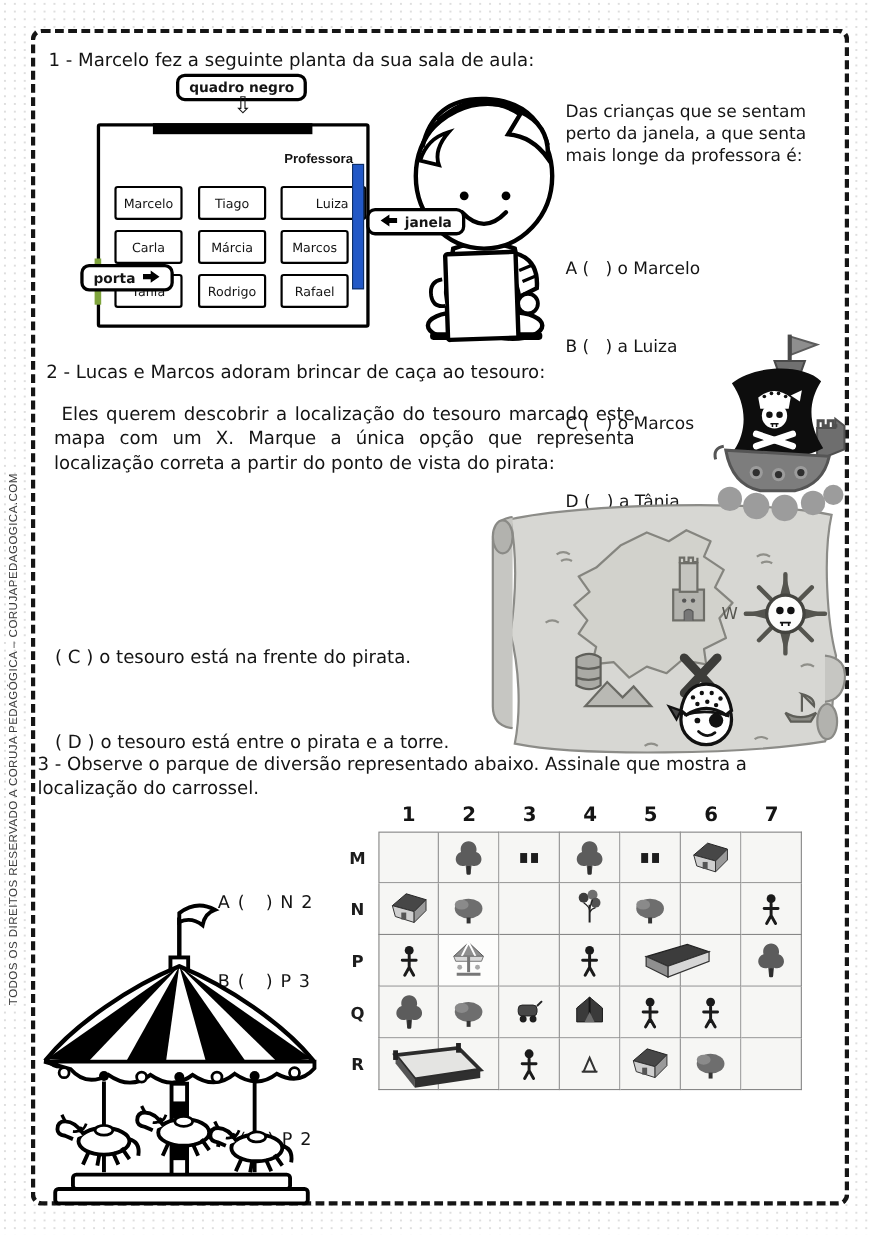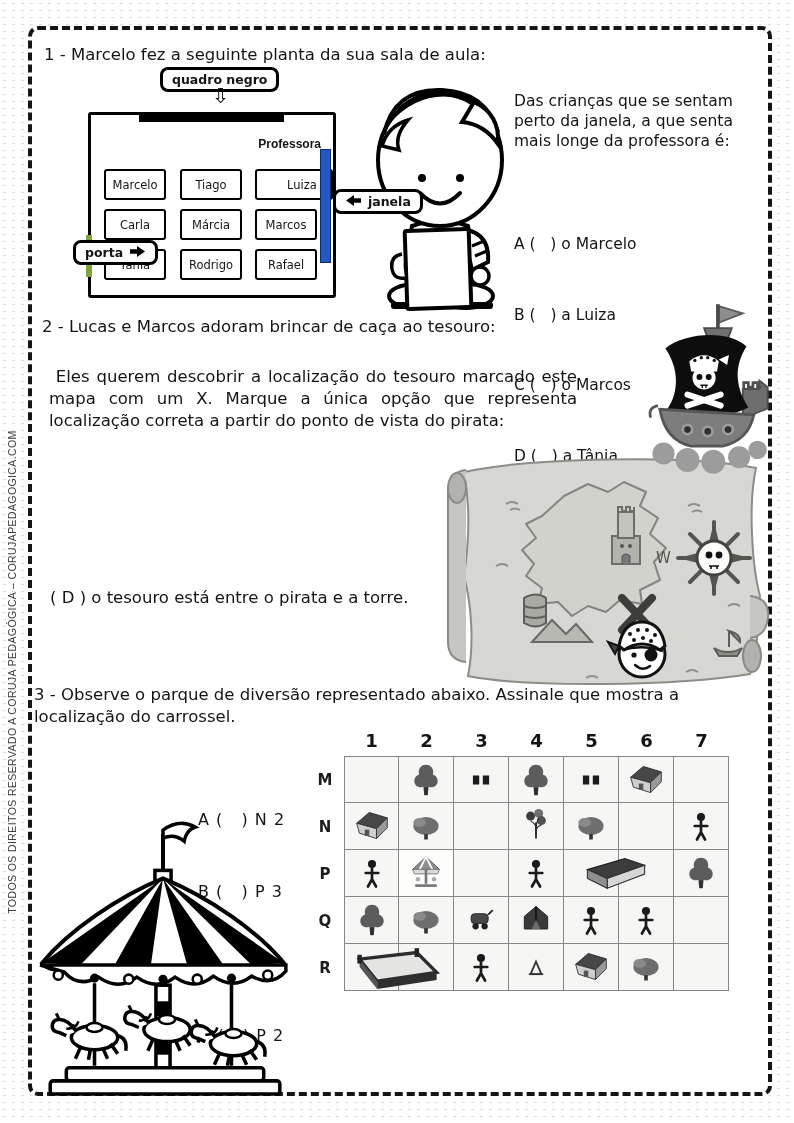--- a/index.html
+++ b/index.html
@@ -187,23 +187,24 @@
 </svg>
 
 <div class="abs qtext" style="left:514px;top:92px;width:258px;">Das crianças que se sentam perto da janela, a que  senta mais longe da professora é:</div>
 <div class="abs opts" style="left:514px;top:186px;">
   <div>A (   ) o Marcelo</div>
   <div>B (   ) a Luiza</div>
   <div>C (   ) o Marcos</div>
   <div>D (   ) a Tânia</div>
 </div>
 
-<div class="abs qtitle" style="left:42px;top:316px;">2 - Lucas e Marcos adoram brincar de caça ao tesouro:</div>
+<div class="abs qtitle" style="left:42px;top:328px;">2 - Lucas e Marcos adoram brincar de caça ao tesouro:</div>
 <div class="abs para" style="left:38px;top:366px;width:528px;"> Eles querem descobrir a localização do tesouro marcado este mapa com um X. Marque a única opção que representa  localização correta a partir do ponto de vista do pirata:</div>
 <div class="abs opts" style="left:50px;top:534px;font-size:16.5px;line-height:1.55;">
+  <div>( C ) o tesouro está na frente do pirata.</div>
   <div>( D ) o tesouro está entre o pirata e a torre.</div>
 </div>
 
 <svg class="abs" style="left:436px;top:446px;" width="336" height="246" viewBox="0 0 336 246">
   <path d="M28 26C92 12 252 8 320 22c-8 36-4 98 4 128-4 40-2 65-10 78-72 12-222 14-282 2 6-30 4-70-4-100 6-40 6-72 0-104z" fill="#d7d7d3" stroke="#8c8c88" stroke-width="2"></path>
   <path d="M30 24q-18 2-18 22v150q0 18 18 20" fill="#c6c6c2" stroke="#8a8a86" stroke-width="2"></path>
   <ellipse cx="21" cy="42" rx="9" ry="15" fill="#b2b2ae" stroke="#8a8a86" stroke-width="2"></ellipse>
   <path d="M314 150q20 2 18 22-2 18-18 20" fill="#c6c6c2" stroke="#8a8a86" stroke-width="2"></path>
   <ellipse cx="316" cy="210" rx="9" ry="16" fill="#b2b2ae" stroke="#8a8a86" stroke-width="2"></ellipse>
   <path d="M128 50l24-12 20 8 16-10 22 10-6 14 18 12-8 16 16 14-12 14 6 18-20 10 2 14-22-4-14 12-18-6-16 10-14-14-20 2 4-16-16-12 8-12-12-14 14-12-10-14 16-8z" fill="#d2d2cc" stroke="#85857f" stroke-width="2" stroke-linejoin="round"></path>

